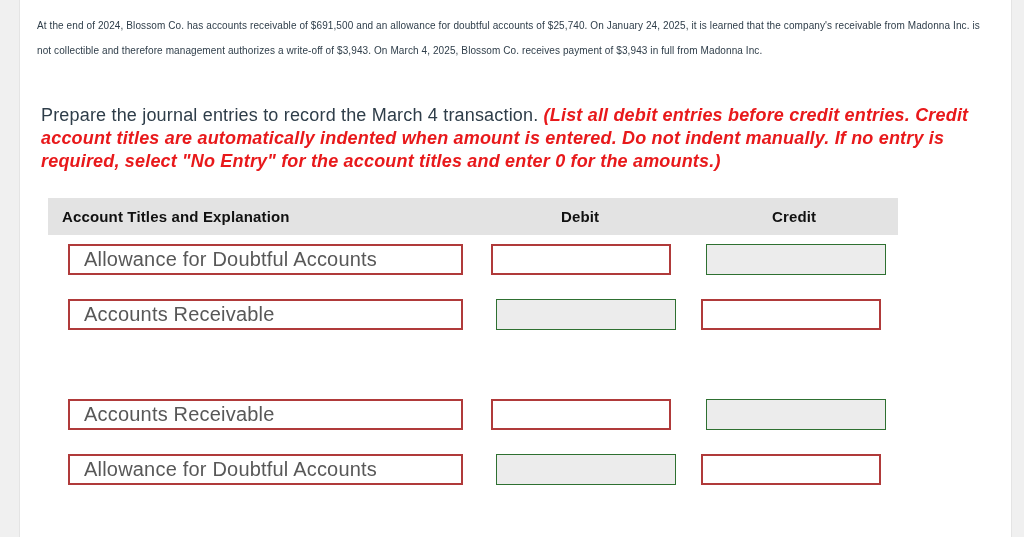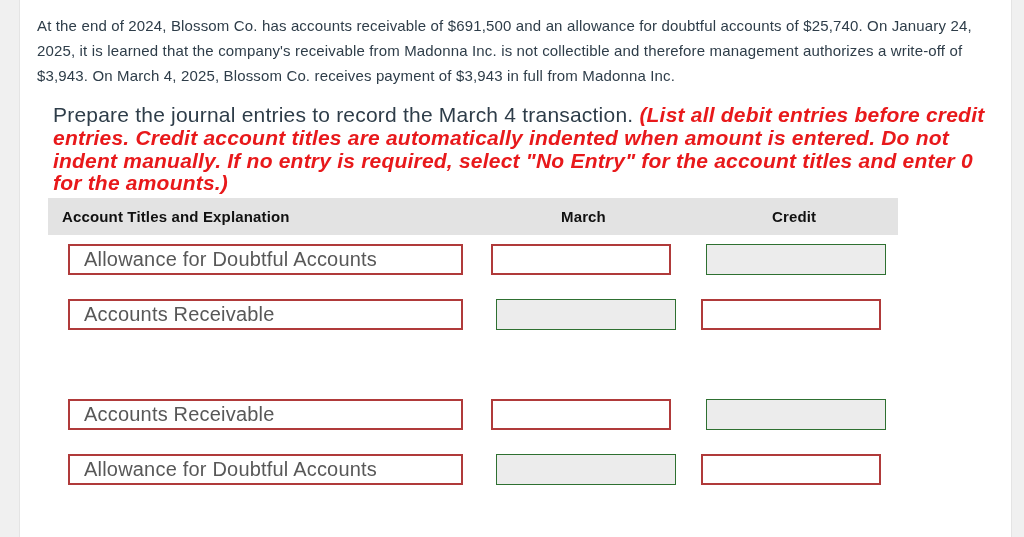--- a/index.html
+++ b/index.html
@@ -42,32 +42,32 @@
     right: 0;
     bottom: 0;
   }
 
   
   .problem-text {
     position: absolute;
     left: 0;
     top: 13px;
     width: 958px;
-    font-size: 15px;
+    font-size: 10px;
     line-height: 25px;
     color: #2e3d49;
     letter-spacing: 0.01em;
   }
 
   .instruction-block {
     position: absolute;
-    left: 16px;
+    left: 4px;
     top: 104px;
     width: 950px;
-    font-size: 21px;
+    font-size: 18px;
     line-height: 22.8px;
     color: #2e3d49;
     letter-spacing: 0.01em;
   }
   .instruction-italic {
     color: #e8191b;
     font-style: italic;
     font-weight: bold;
   }
 
@@ -173,21 +173,21 @@
 
       <div class="instruction-block">
         <span class="instruction-plain">Prepare the journal entries to record the March 4 transaction.</span>
         <span class="instruction-italic">(List all debit entries before credit entries. Credit account titles are automatically indented when amount is entered. Do not indent manually. If no entry is required, select "No Entry" for the account titles and enter 0 for the amounts.)</span>
       </div>
 
       <div class="journal-table">
 
         <div class="table-head">
           <div class="th th-account">Account Titles and Explanation</div>
-          <div class="th th-debit">March</div>
+          <div class="th th-debit">Debit</div>
           <div class="th th-credit">Credit</div>
         </div>
 
         <div class="entry-row">
           <div class="acct-field">
             <span class="acct-text">Allowance for Doubtful Accounts</span>
           </div>
           <div class="amt-box debit active">
             <span class="amt-value"></span>
           </div>

